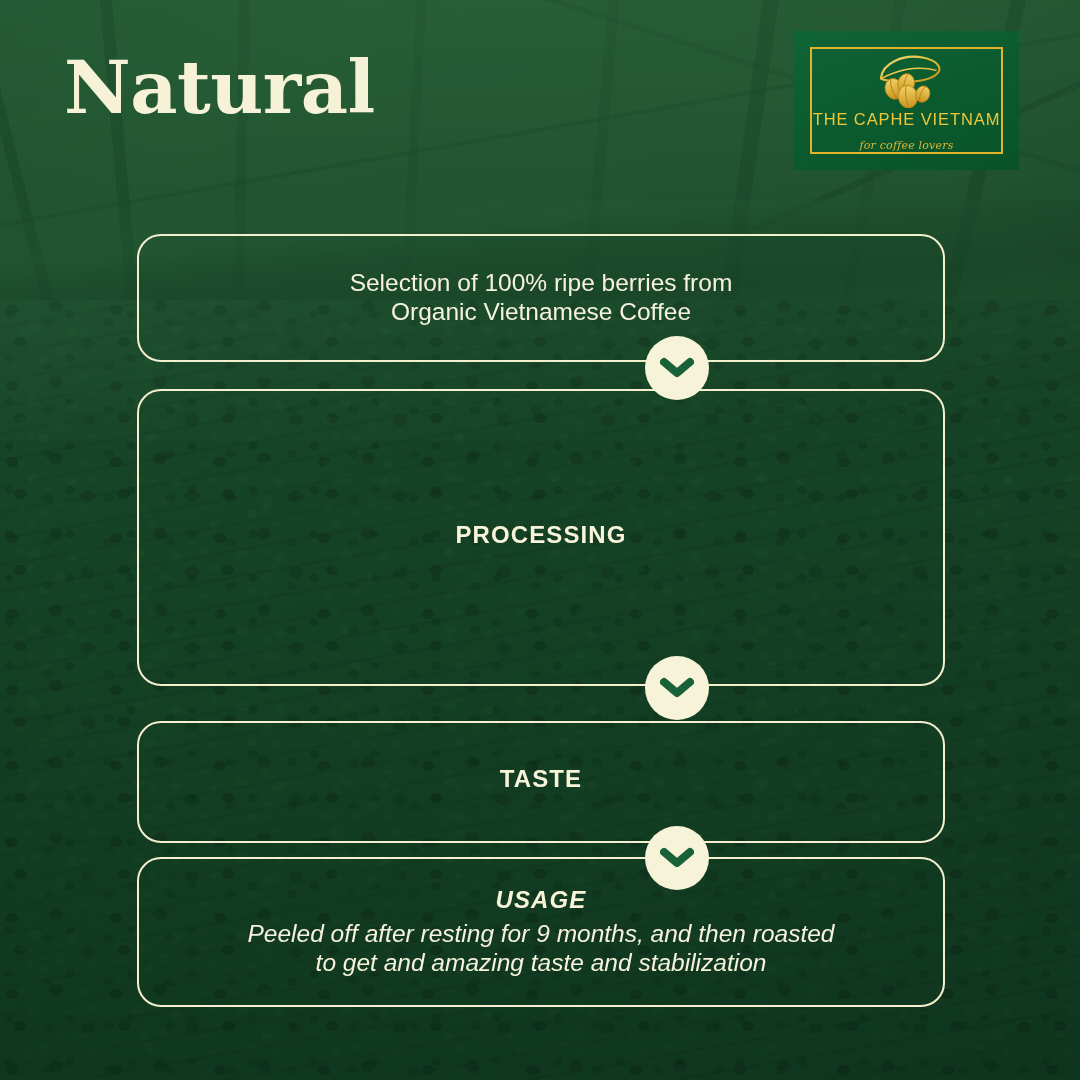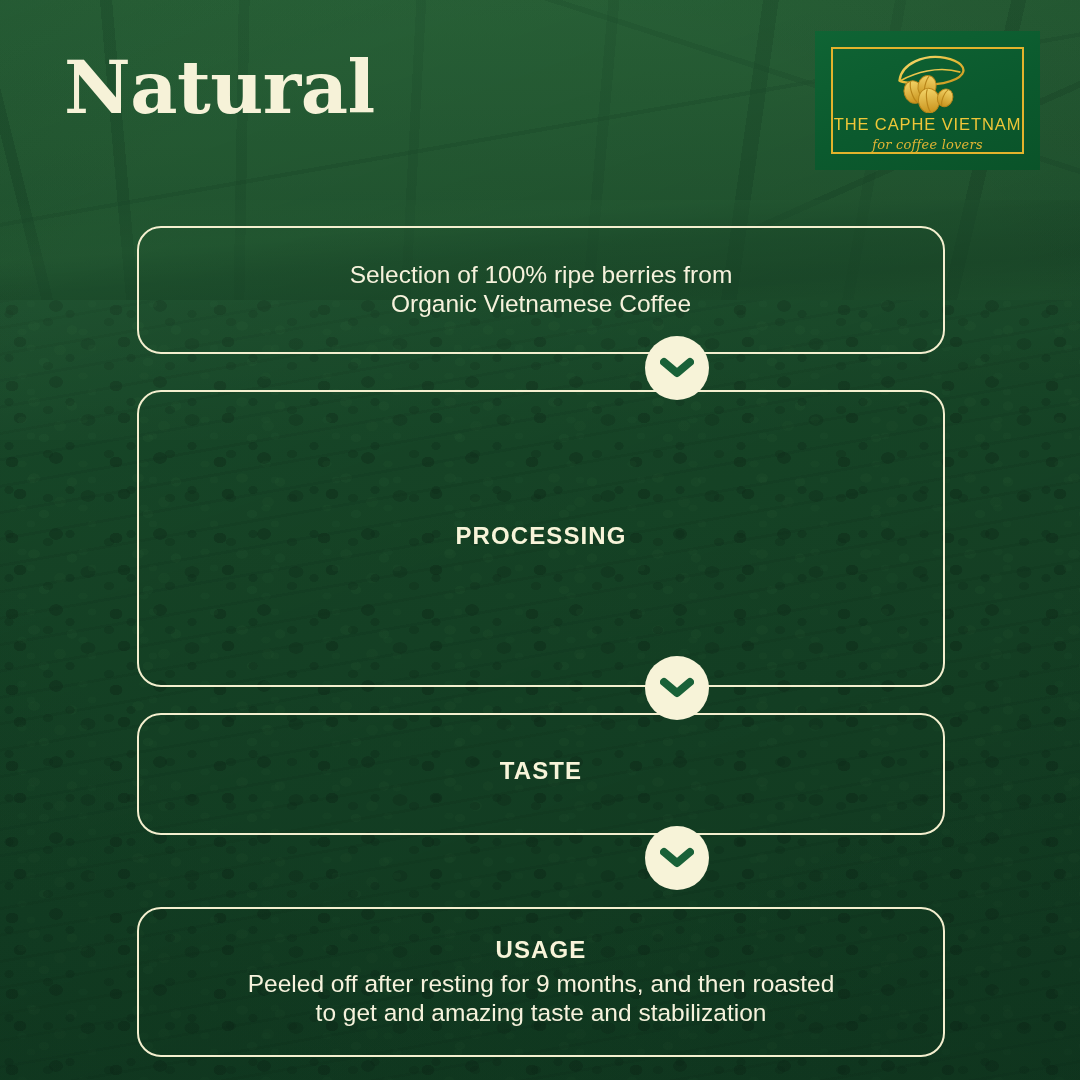--- a/index.html
+++ b/index.html
@@ -141,21 +141,21 @@
   }
   .subtitle{
     position:absolute; left:66px; top:140px;
     font-size:29px;
     letter-spacing:1.2px;
     color:#f3efd6;
   }
 
   
   .logo{
-    position:absolute; left:815px; top:31px;
+    position:absolute; left:794px; top:31px;
     width:225px; height:139px;
     background:linear-gradient(160deg,#0f6434 0%,#0b5a2e 55%,#0a5329 100%);
     padding:16px;
   }
   .logo-frame{
     width:100%; height:100%;
     border:2px solid #e3b32c;
     display:flex; flex-direction:column;
     align-items:center; justify-content:flex-start;
     padding-top:5px;
@@ -164,57 +164,58 @@
   .logo-name{
     margin-top:2px;
     font-size:16.5px;
     letter-spacing:.9px;
     color:#efc638;
     white-space:nowrap;
   }
   .logo-tag{
     font-family:"DejaVu Serif", serif;
     font-style:italic;
-    font-size:13px;
+    font-size:11px;
     letter-spacing:.2px;
     color:#e0b534;
-    margin-top:3px;
+    margin-top:10px;
   }
 
   
   .flow{ position:absolute; left:137px; top:0; width:808px; }
   .box{
     position:absolute; left:0; width:808px;
     border:2px solid #f4efcf;
     border-radius:24px;
     display:flex; flex-direction:column;
     align-items:center; justify-content:center;
     text-align:center;
     color:#f7f3dd;
     padding:0 26px;
+    margin-top:8px;
   }
   .box-head{
     font-size:24px;
     font-weight:700;
     letter-spacing:1.1px;
     color:#f8f4d9;
     margin-bottom:6px;
   }
   .box-body{
     font-size:24.5px;
     line-height:1.18;
     color:#f6f2dc;
     white-space:pre-line;
   }
   .box-body + .box-body{ margin-top:26px; }
 
   #box-1{ top:226px; height:128px; }
-  #box-2{ top:390px; height:297px; }
+  #box-2{ top:381px; height:297px; }
   #box-3{ top:713px; height:122px; }
-  #box-4{ top:907px; height:150px; }
+  #box-4{ top:849px; height:150px;font-style:italic; }
 
   
   .connector{
     position:absolute; left:508px;
     width:64px; height:64px; border-radius:50%;
     background:#f7f3d8;
     display:flex; align-items:center; justify-content:center;
     z-index:5;
   }
   #conn-1{ top:336px; }

